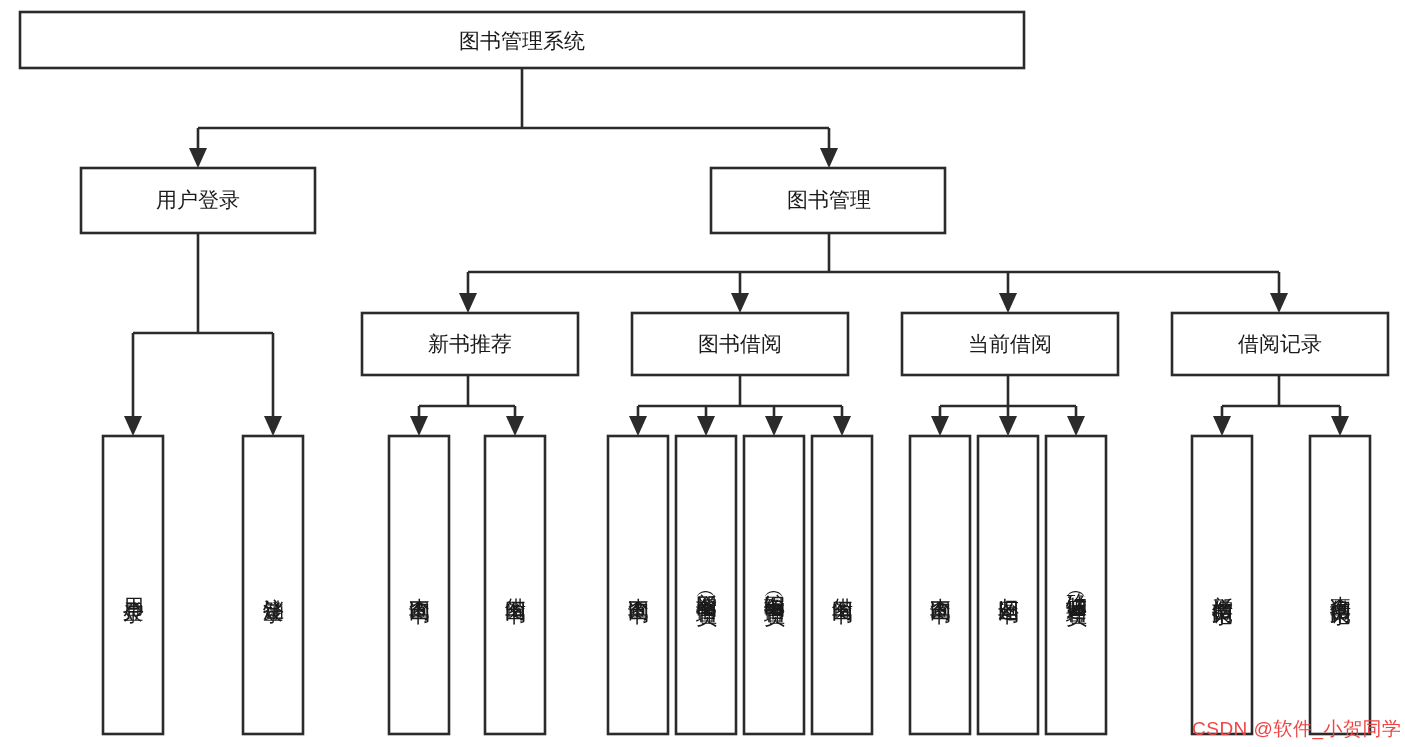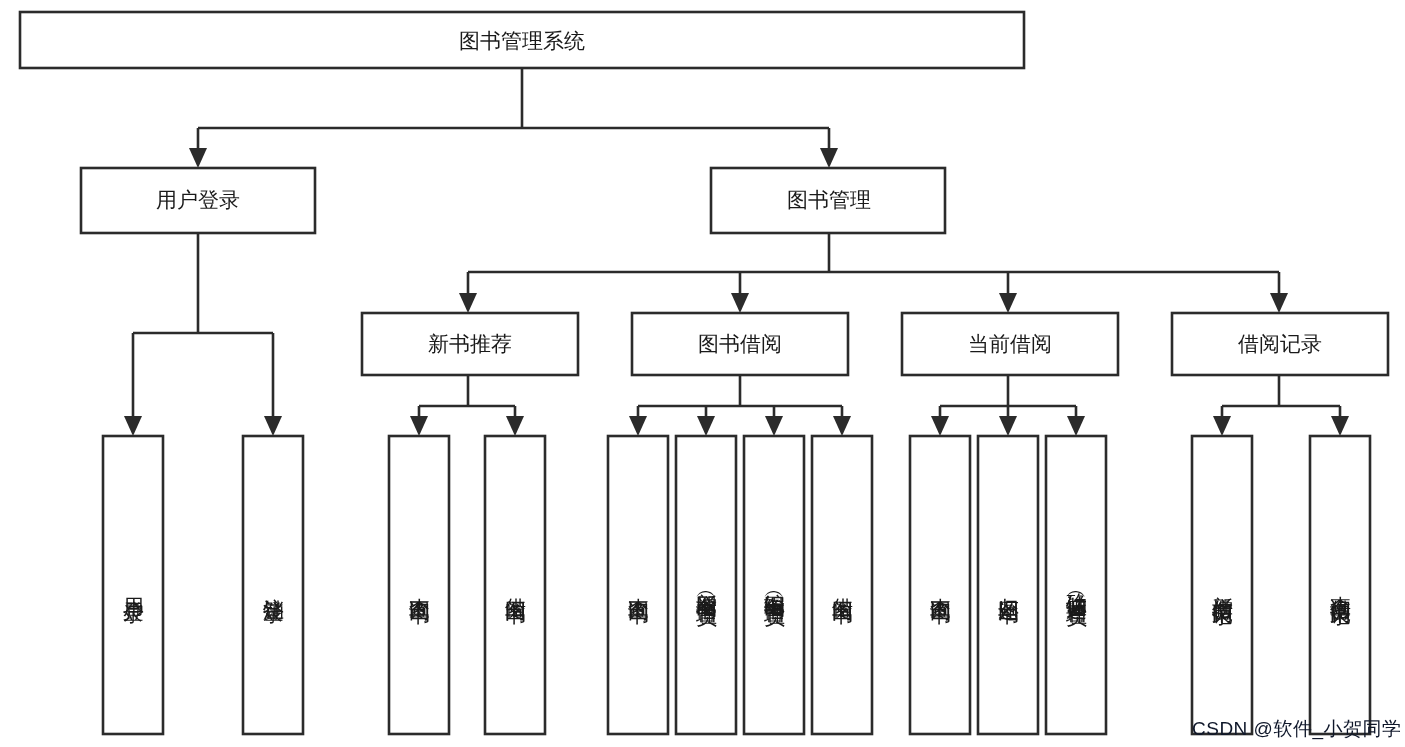--- a/index.html
+++ b/index.html
@@ -58,21 +58,21 @@
     line-height: 1.18;
     color: #1a1a1a;
     letter-spacing: 2px;
     white-space: nowrap;
     pointer-events: none;
   }
   .watermark {
     position: absolute;
     font-family: "Liberation Sans", "DejaVu Sans", sans-serif;
     font-size: 19px;
-    color: #0f172a;
+    color: #ef4444;
     white-space: nowrap;
     letter-spacing: 0.5px;
   }
 </style>
 </head>
 <body>
 
 <div id="diagram-root">
 
   <svg class="diagram-canvas" viewBox="0 0 1405 747">

